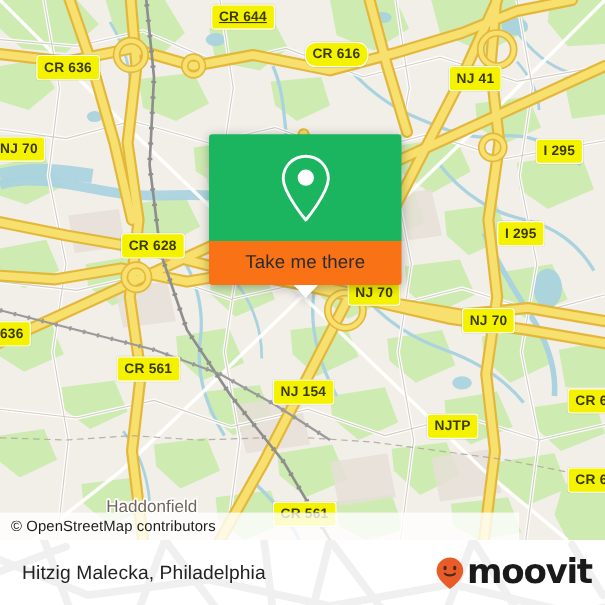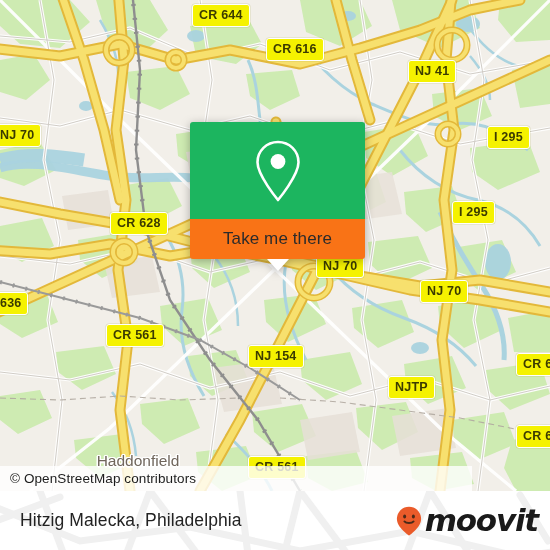--- a/index.html
+++ b/index.html
@@ -96,21 +96,21 @@
   }
   .bottombar .watermark{position:absolute;left:0;top:-60px;opacity:1;}
   .bottom-title{
     position:absolute;left:20px;top:0;height:59px;
     display:flex;align-items:center;
     font-size:17.5px;color:#222222;letter-spacing:.1px;
     z-index:3;
   }
   .logo{
     position:absolute;right:12px;top:0;height:59px;
-    display:flex;align-items:center;gap:2px;z-index:3;font-style:italic;
+    display:flex;align-items:center;gap:2px;z-index:3;
   }
   .logo-pin{width:26px;height:30px;display:block;}
   .logo-word{
     font-size:31px;color:#1a1a1a;font-weight:bold;
     letter-spacing:-1.2px;line-height:1;
     margin-left:1px;
     font-family:"DejaVu Sans", sans-serif;
   }
 </style>
 </head>
@@ -287,23 +287,24 @@
 
         <g stroke="#b0a8a0" fill="none" stroke-width="1.1" stroke-dasharray="6,4" opacity="0.9">
           <path d="M280,398 L340,402 L400,410 L460,418 L520,430 L550,436"></path>
           <path d="M0,398 L60,400 L120,396 L180,400 L240,398"></path>
         </g>
       </g>
     </svg>
 
     <div class="place" style="left:138px;top:412px;margin-top:40px;">Haddonfield</div>
 
-    <div class="shield" style="left:192px;top:4px;">CR 644</div>
-    <div class="shield" style="left:266px;top:38px;">CR 616</div>
+    <div class="shield" style="left:192px;top:4px;text-decoration:underline;">CR 644</div>
+    <div class="shield" style="left:277px;top:38px;border-radius:10px;">CR 616</div>
     <div class="shield" style="left:408px;top:60px;text-align:right;">NJ 41</div>
+    <div class="shield" style="left:33px;top:50px;">CR 636</div>
     <div class="shield" style="left:-7px;top:124px;">NJ 70</div>
     <div class="shield" style="left:487px;top:126px;">I 295</div>
     <div class="shield" style="left:452px;top:201px;">I 295</div>
     <div class="shield" style="left:110px;top:212px;">CR 628</div>
     <div class="shield" style="left:-7px;top:292px;">636</div>
     <div class="shield" style="left:316px;top:255px;">NJ 70</div>
     <div class="shield" style="left:420px;top:280px;">NJ 70</div>
     <div class="shield" style="left:106px;top:324px;">CR 561</div>
     <div class="shield" style="left:248px;top:345px;">NJ 154</div>
     <div class="shield" style="left:388px;top:376px;">NJTP</div>

